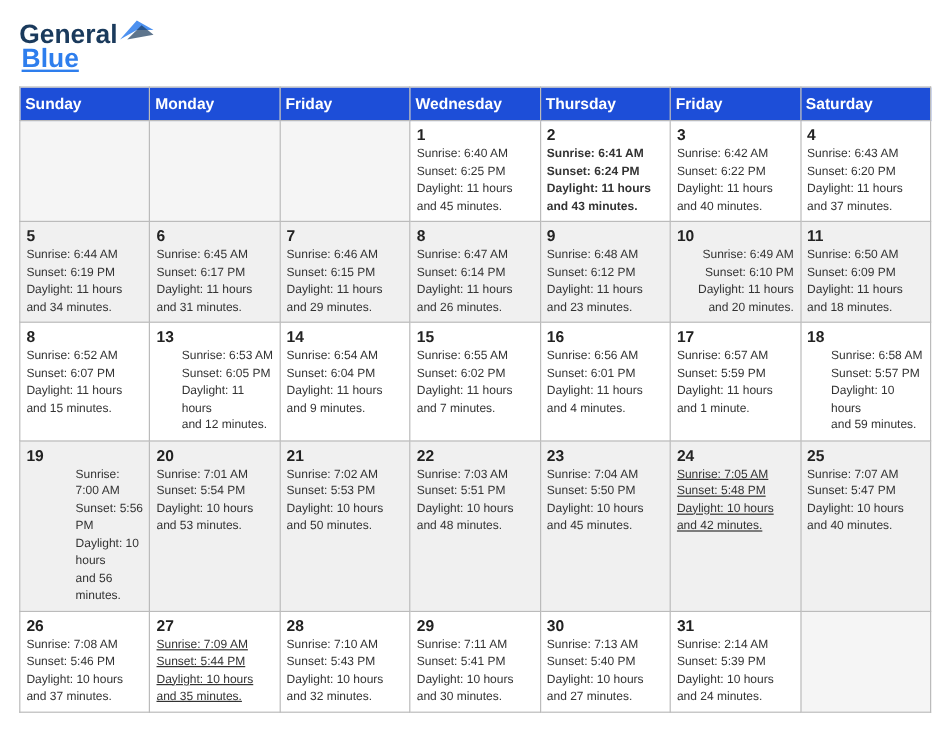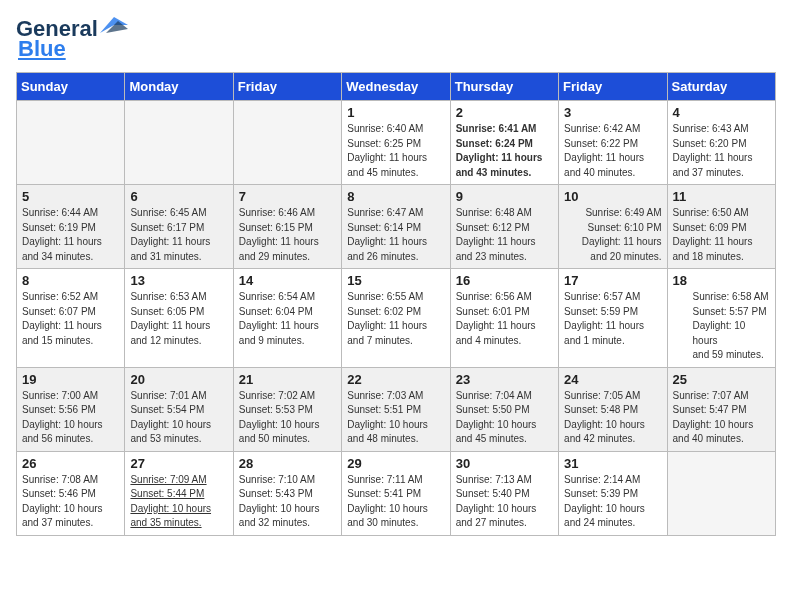--- a/index.html
+++ b/index.html
@@ -204,21 +204,21 @@
         <tr>
           <td>
             <span class="day-num">8</span>
             <div class="day-info" style="white-space: pre-line;">Sunrise: 6:52 AM
 Sunset: 6:07 PM
 Daylight: 11 hours
 and 15 minutes.</div>
           </td>
           <td>
             <span class="day-num">13</span>
-            <div class="day-info" style="white-space: pre-line;">Sunrise: 6:53 AM
+            <div class="day-info" style="white-space: pre-line; margin-left: 21px;">Sunrise: 6:53 AM
 Sunset: 6:05 PM
 Daylight: 11 hours
 and 12 minutes.</div>
           </td>
           <td>
             <span class="day-num">14</span>
             <div class="day-info" style="white-space: pre-line;">Sunrise: 6:54 AM
 Sunset: 6:04 PM
 Daylight: 11 hours
 and 9 minutes.</div>
@@ -248,21 +248,21 @@
             <span class="day-num">18</span>
             <div class="day-info" style="white-space: pre-line; margin-left: 20px;">Sunrise: 6:58 AM
 Sunset: 5:57 PM
 Daylight: 10 hours
 and 59 minutes.</div>
           </td>
         </tr>
         <tr class="row-shade">
           <td>
             <span class="day-num">19</span>
-            <div class="day-info" style="white-space: pre-line;">Sunrise: 7:00 AM
+            <div class="day-info" style="white-space: pre-line; margin-left: 41px;">Sunrise: 7:00 AM
 Sunset: 5:56 PM
 Daylight: 10 hours
 and 56 minutes.</div>
           </td>
           <td>
             <span class="day-num">20</span>
             <div class="day-info" style="white-space: pre-line;">Sunrise: 7:01 AM
 Sunset: 5:54 PM
 Daylight: 10 hours
 and 53 minutes.</div>
@@ -283,21 +283,21 @@
           </td>
           <td>
             <span class="day-num">23</span>
             <div class="day-info" style="white-space: pre-line;">Sunrise: 7:04 AM
 Sunset: 5:50 PM
 Daylight: 10 hours
 and 45 minutes.</div>
           </td>
           <td>
             <span class="day-num">24</span>
-            <div class="day-info" style="white-space: pre-line;">Sunrise: 7:05 AM
+            <div class="day-info" style="white-space: pre-line; text-decoration: underline;">Sunrise: 7:05 AM
 Sunset: 5:48 PM
 Daylight: 10 hours
 and 42 minutes.</div>
           </td>
           <td>
             <span class="day-num">25</span>
             <div class="day-info" style="white-space: pre-line;">Sunrise: 7:07 AM
 Sunset: 5:47 PM
 Daylight: 10 hours
 and 40 minutes.</div>

